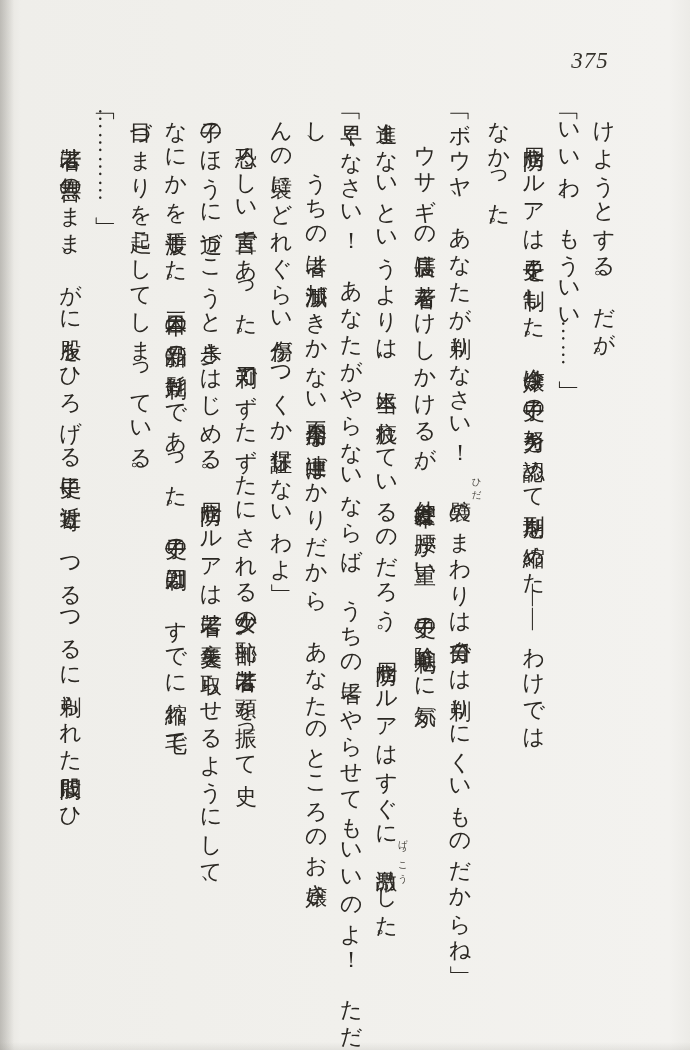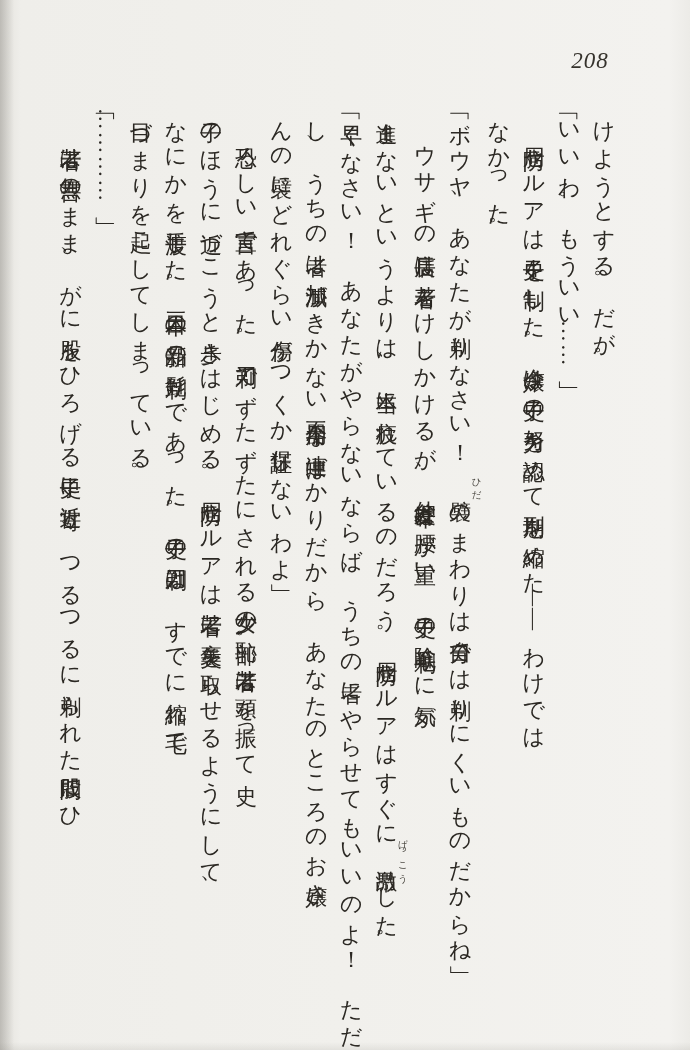--- a/index.html
+++ b/index.html
@@ -45,21 +45,21 @@
     position:absolute;left:0;bottom:0;width:690px;height:8px;
     background:linear-gradient(0deg,rgba(120,118,110,0.12),rgba(120,118,110,0));
     pointer-events:none;
   }
 </style>
 </head>
 <body>
 
 <div class="page">
   <div class="edge-shadow-left"></div>
-  <div class="page-number">208</div>
+  <div class="page-number">375</div>
   <div class="text-block" id="text-block">
       <p class="line">けようとする。だが。</p>
       <p class="line">「いいわ。もういい……」</p>
       <p class="line indent">周防セルアは史子を制した。令嬢は史子の努力を認めて刑期を縮めた――わけでは</p>
       <p class="line">なかった。</p>
       <p class="line">「ボウヤ、あなたが剃りなさい！　<ruby>襞<rt>ひだ</rt></ruby>のまわりは自分では剃りにくいものだからね」</p>
       <p class="line indent">ウサギの店長は若者をけしかけるが、仲谷友希は腰が重い。史子の陰毛剃りに気が</p>
       <p class="line">進まないというよりは、本当に疲れているのだろう。周防セルアはすぐに<ruby>激昂<rt>げっこう</rt></ruby>した。</p>
       <p class="line">「早くなさい！　あなたがやらないならば、うちの者にやらせてもいいのよ！　ただ</p>
       <p class="line">し、うちの者は加減がきかない不器用な連中ばかりだから、あなたのところのお嬢さ</p>

